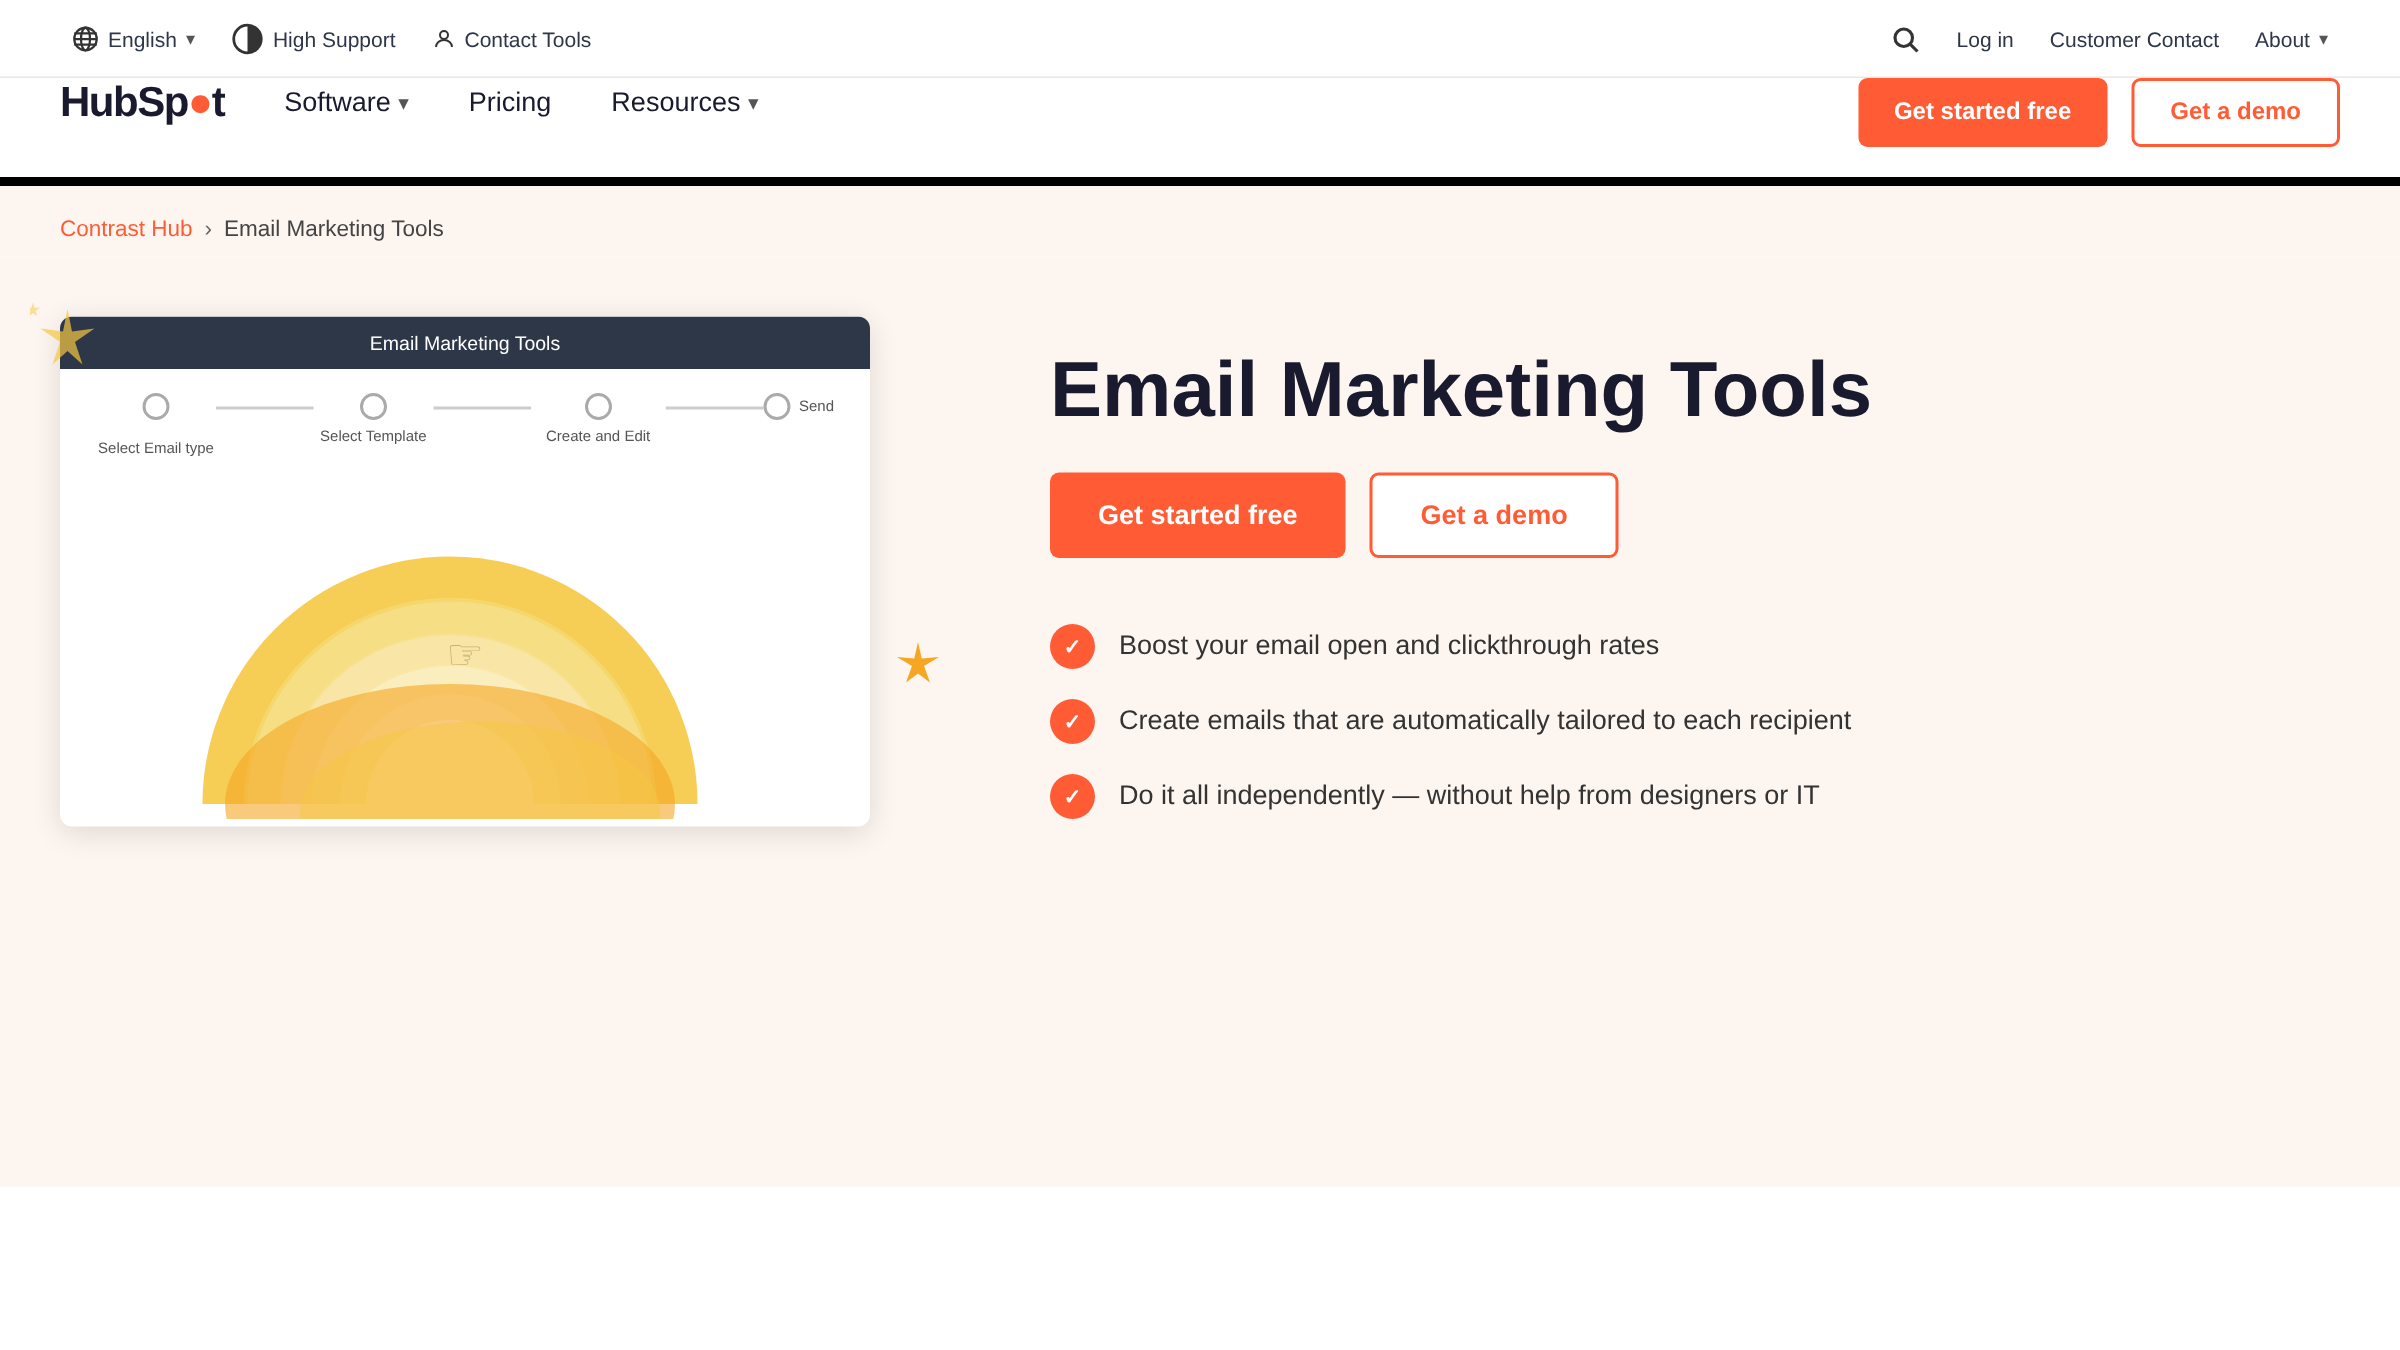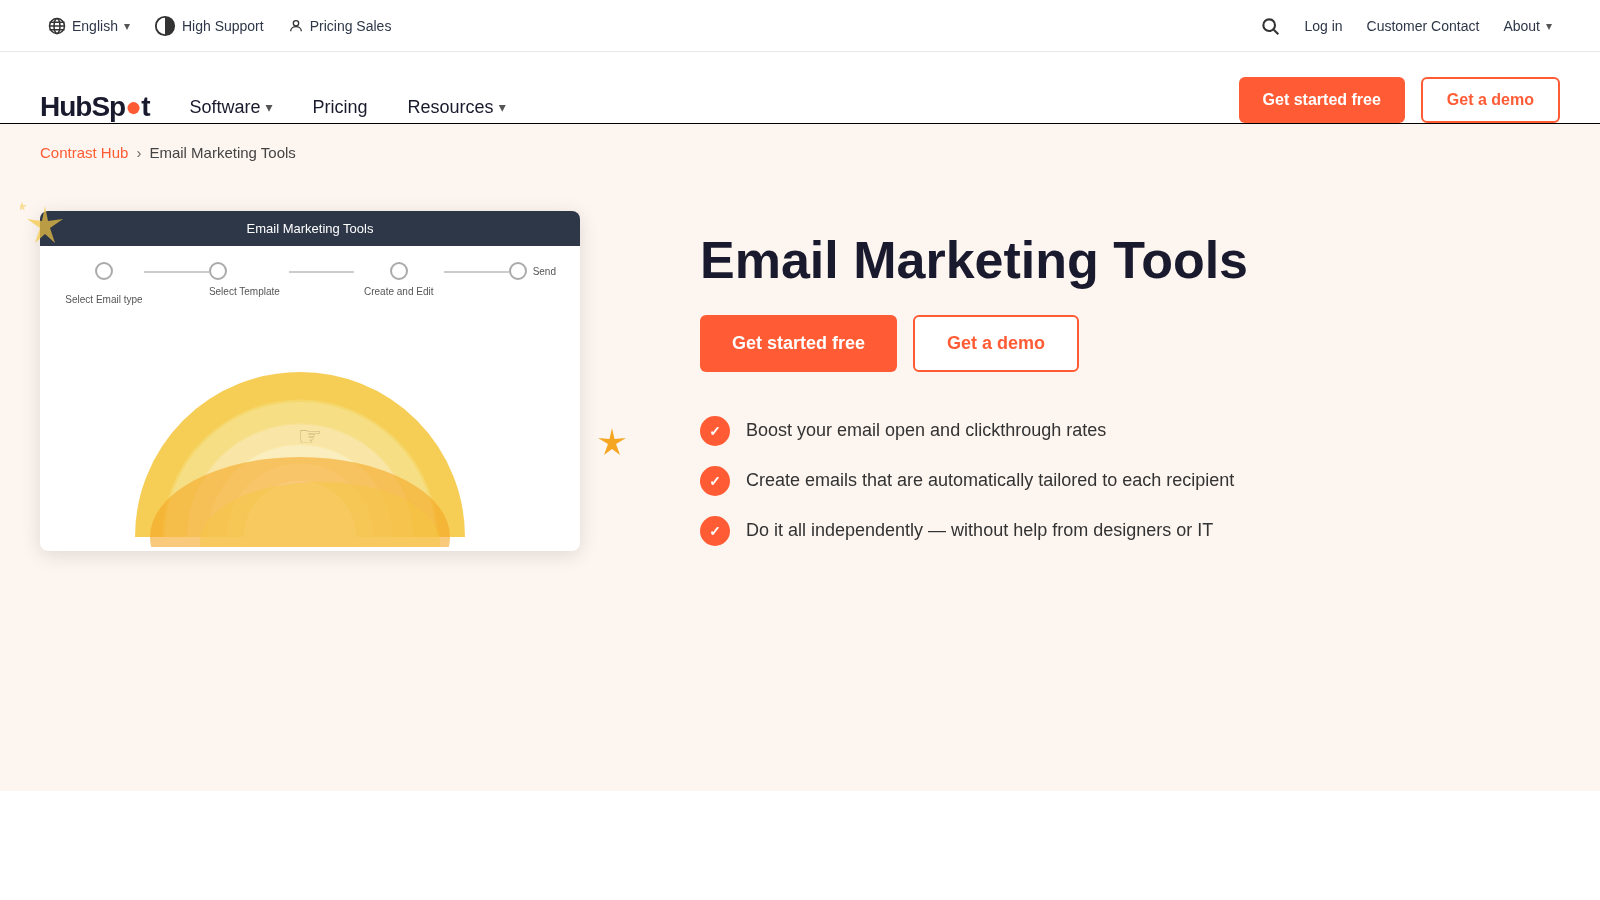--- a/index.html
+++ b/index.html
@@ -24,24 +24,24 @@
 
     
     .globe-icon { width: 18px; height: 18px; }
     .contrast-icon { width: 22px; height: 22px; }
     .person-icon { width: 16px; height: 16px; }
     .search-icon { width: 20px; height: 20px; }
 
     
     .nav-bar {
       background: #fff;
-      border-bottom: 1px solid #000000;
+      border-bottom: 6px solid #000000;
       height: 72px;
       display: flex;
-      align-items: flex-end;
+      align-items: flex-start;
       justify-content: space-between;
       padding: 0 40px;
     }
     .nav-left { display: flex; align-items: center; gap: 40px; }
     .nav-right { display: flex; align-items: center; gap: 16px; }
 
     
     .hubspot-logo { display: flex; align-items: center; }
     .logo-text { font-size: 28px; font-weight: 800; color: #1a1a2e; letter-spacing: -1px; }
     .logo-dot { color: #ff5c35; }
@@ -244,21 +244,21 @@
         <path d="M12 2 A10 10 0 0 1 12 22 Z" fill="#333"></path>
       </svg>
       <span>High Support</span>
     </div>
 
     <div class="top-bar-item">
       <svg class="person-icon" viewBox="0 0 24 24" fill="none" stroke="#333" stroke-width="2">
         <circle cx="12" cy="8" r="4"></circle>
         <path d="M4 20c0-4 3.6-7 8-7s8 3 8 7"></path>
       </svg>
-      <span>Pricing Sales</span>
+      <span>Contact Tools</span>
     </div>
   </div>
 
   <div class="top-bar-right">
 
     <div class="top-bar-item">
       <svg class="search-icon" viewBox="0 0 24 24" fill="none" stroke="#333" stroke-width="2.5">
         <circle cx="11" cy="11" r="7"></circle>
         <line x1="16.5" y1="16.5" x2="22" y2="22"></line>
       </svg>
@@ -334,21 +334,21 @@
       </div>
 
       <div style="display:flex; align-items:flex-start; padding: 16px 24px; gap:0;">
 
         <div style="display:flex;flex-direction:column;align-items:center;gap:14px;min-width:80px;">
           <div class="step-circle"></div>
           <span class="step-label">Select Email type</span>
         </div>
         <div style="flex:1;height:2px;background:#ccc;margin-top:9px;"></div>
 
-        <div style="display:flex;flex-direction:column;align-items:flex-start;gap:6px;min-width:80px;">
+        <div style="display:flex;flex-direction:column;align-items:center;gap:6px;min-width:80px;">
           <div class="step-circle"></div>
           <span class="step-label">Select Template</span>
         </div>
         <div style="flex:1;height:2px;background:#ccc;margin-top:9px;"></div>
 
         <div style="display:flex;flex-direction:column;align-items:center;gap:6px;min-width:90px;">
           <div class="step-circle"></div>
           <span class="step-label">Create and Edit</span>
         </div>
         <div style="flex:1;height:2px;background:#ccc;margin-top:9px;"></div>

